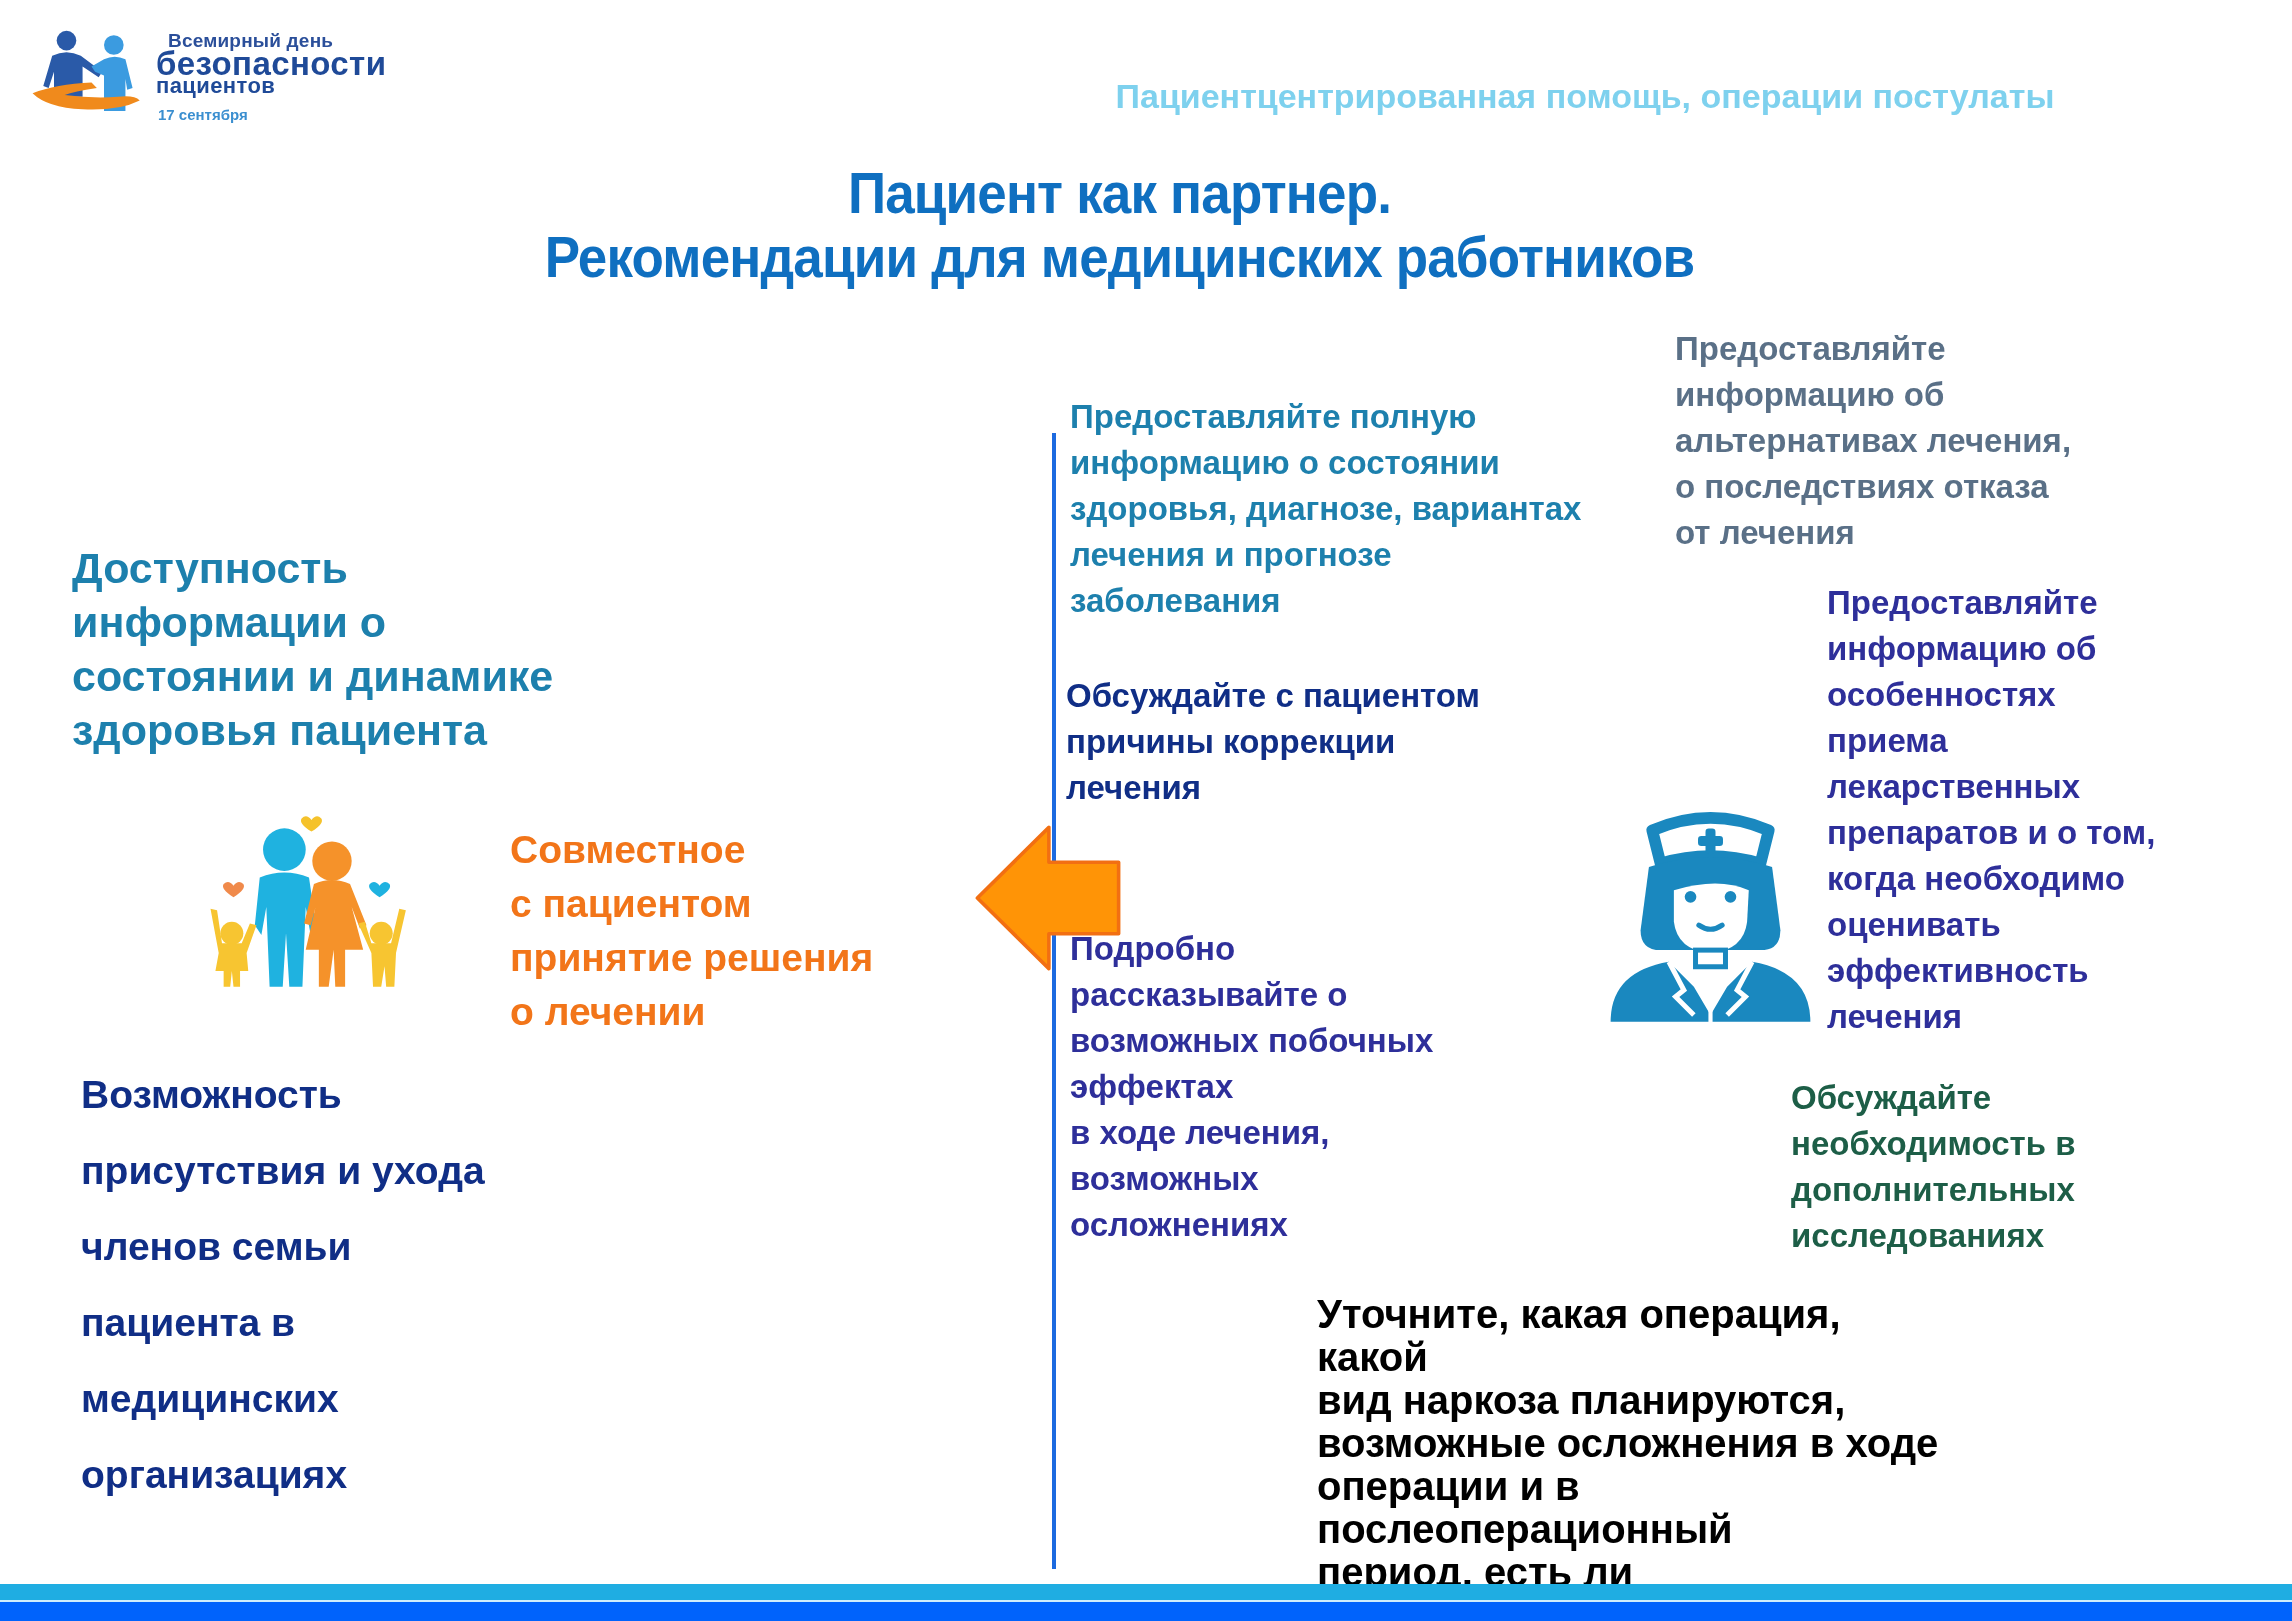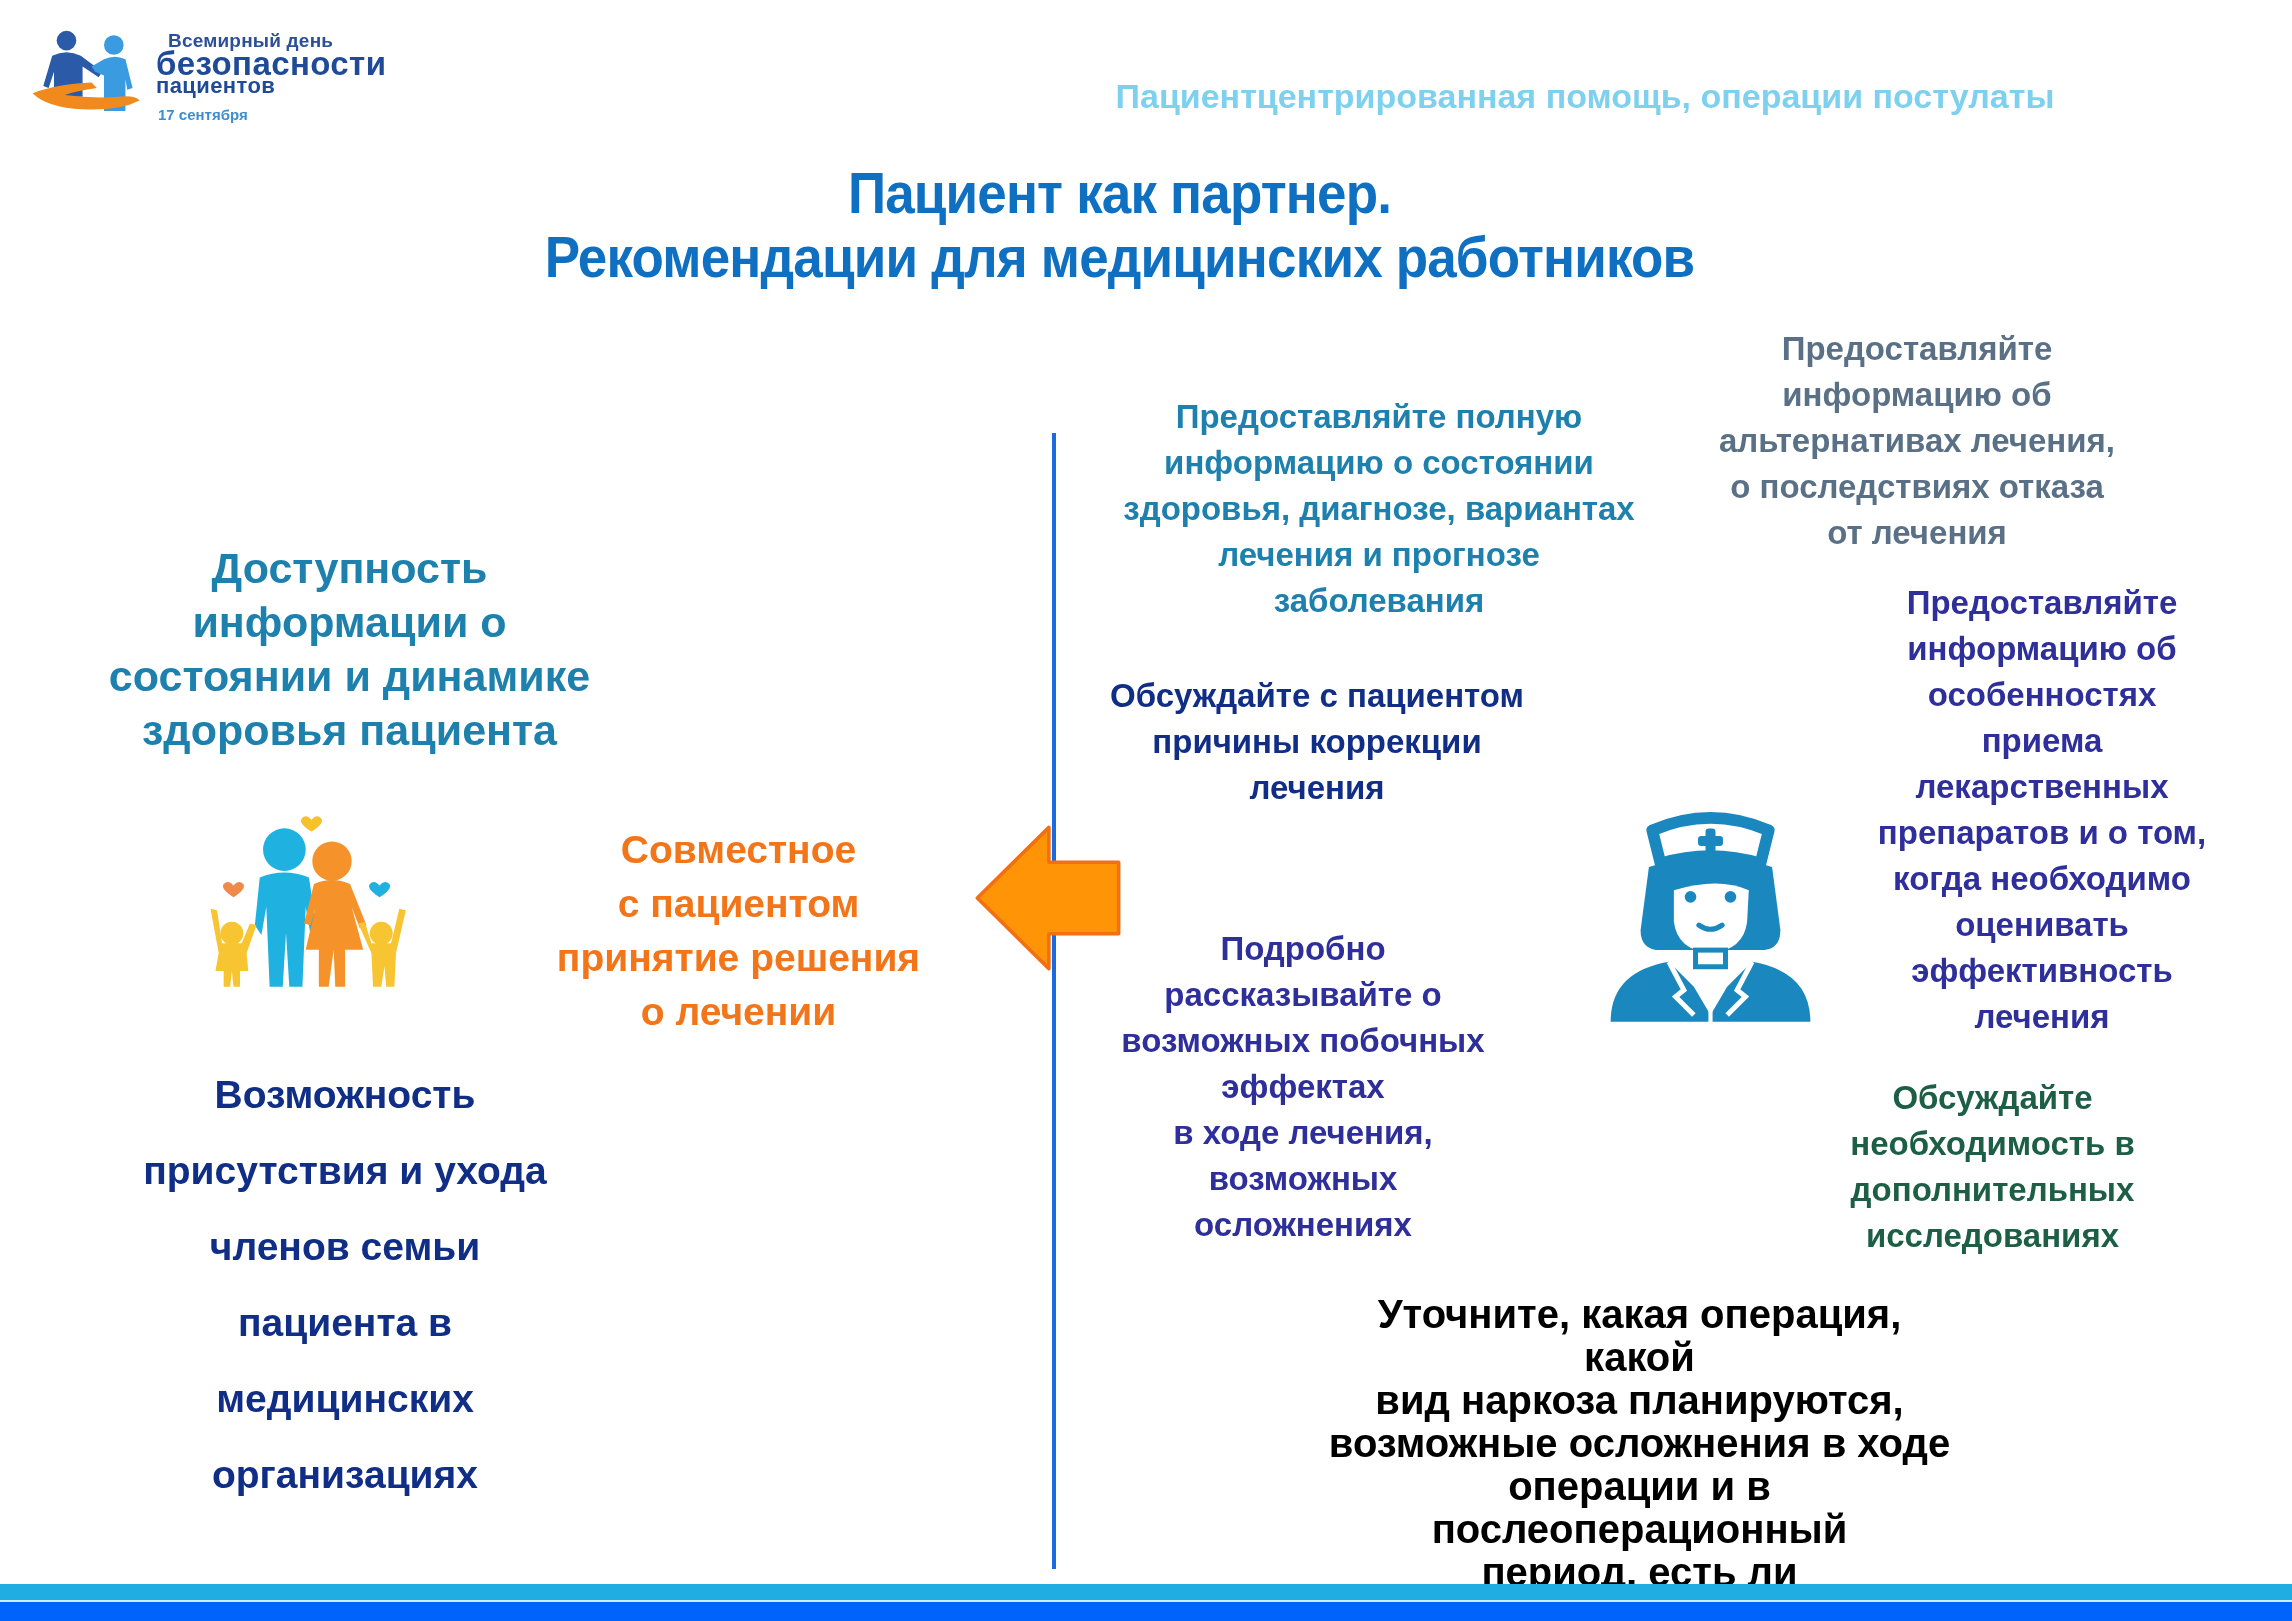--- a/index.html
+++ b/index.html
@@ -2,21 +2,21 @@
 <html style="font-size:14.3px"><head>
 <meta charset="utf-8">
 <style>
   html, body { margin: 0; padding: 0; }
   body {
     width: 2293px; height: 1621px; position: relative; overflow: hidden;
     background: #ffffff;
     font-family: "Liberation Sans", sans-serif;
   }
   .abs { position: absolute; }
-  .blk { font-weight: bold; text-align: center; white-space: pre-line; }
+  .blk { font-weight: bold; text-align: left; white-space: pre-line; }
 
   
   #logo { left: 29px; top: 25px; width: 394px; height: 99px; }
   #logo svg { position: absolute; left: 0; top: 0; }
   .logo-small { position: absolute; left: 129px; top: 4.5px; font-size: 19px; font-weight: bold; color: #2b4f9a; letter-spacing: 0.2px; margin-left: 10px; }
   .logo-big1 { position: absolute; left: 127px; top: 19.7px; font-size: 33px; font-weight: bold; color: #1f4a98; letter-spacing: 0.4px; }
   .logo-big2 { position: absolute; left: 127px; top: 48px; font-size: 22px; font-weight: bold; color: #1f4a98; letter-spacing: 0.4px; }
   .logo-date { position: absolute; left: 129px; top: 81px; font-size: 15px; font-weight: bold; color: #3b8fd0; }
 
   #section-title { left: 1003px; top: 77px; width: 1164px; text-align: center; font-size: 34px; font-weight: bold; color: #7ed1ee; }

